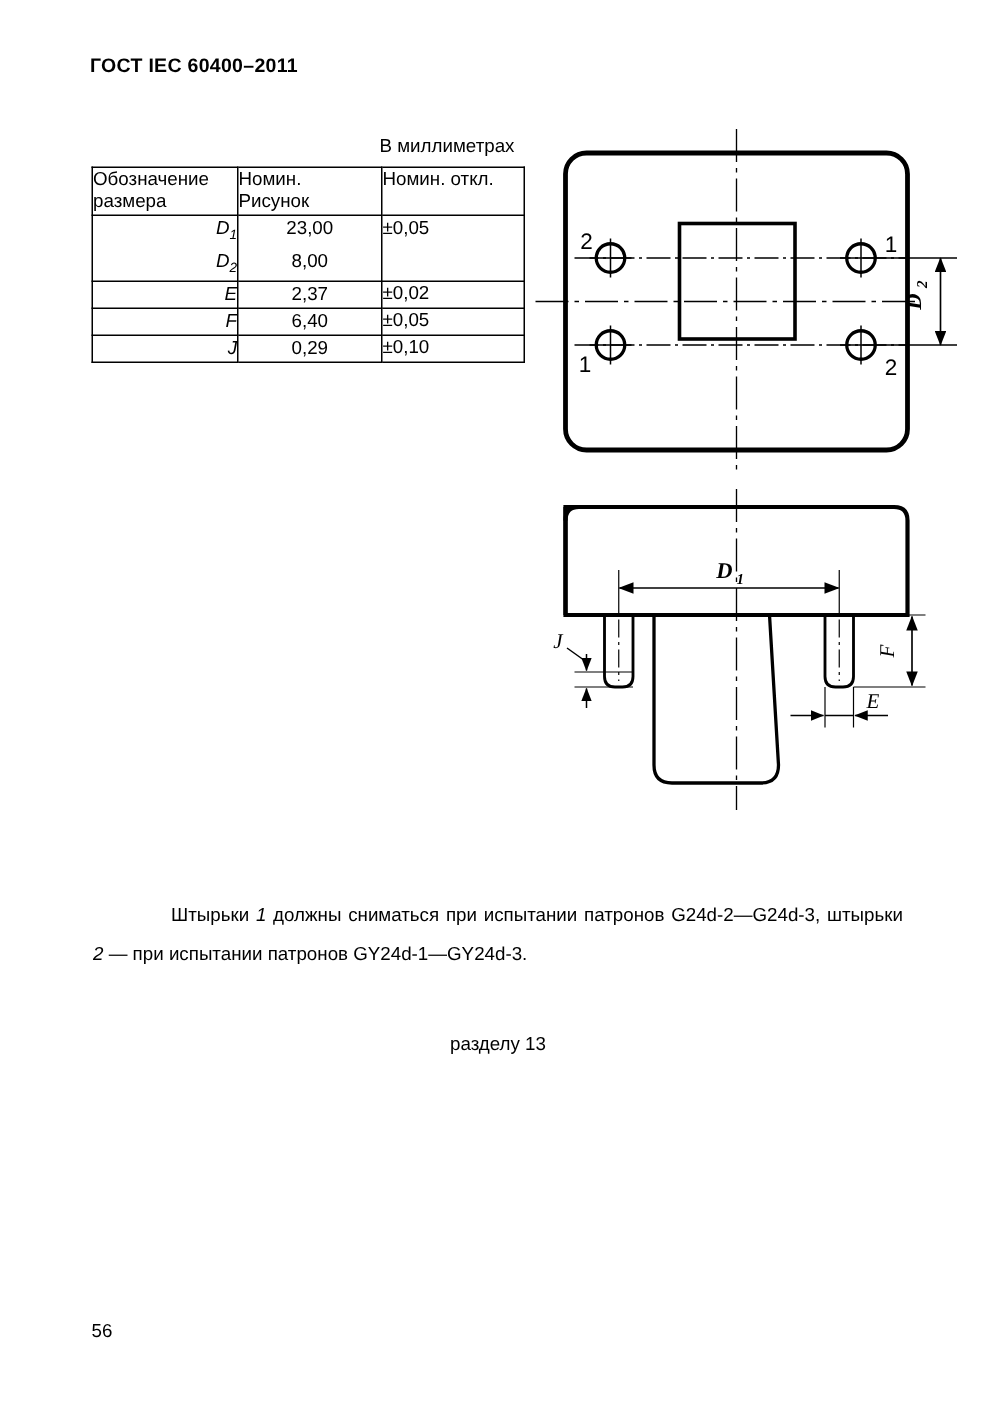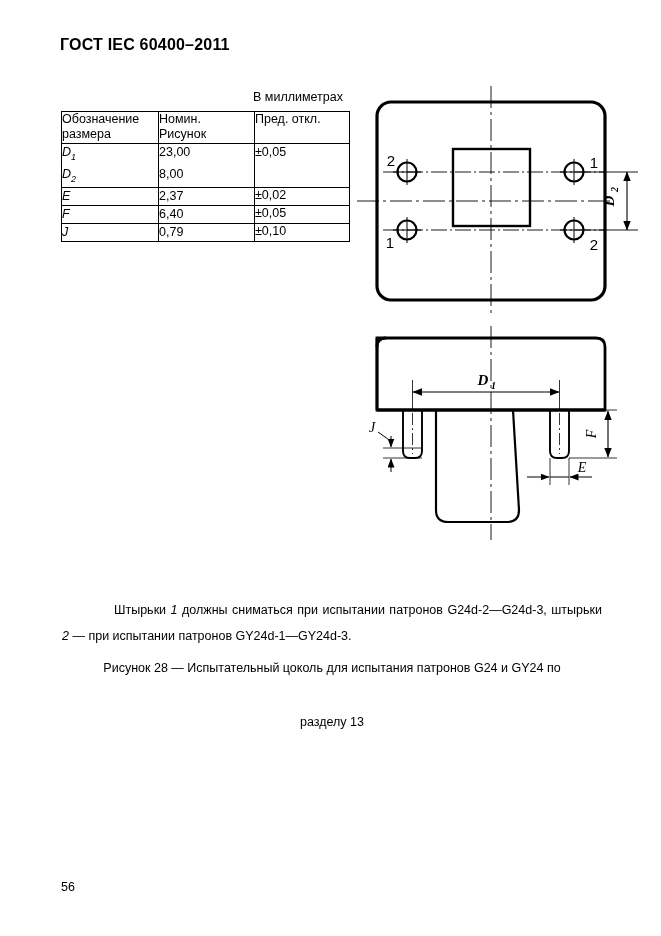--- a/index.html
+++ b/index.html
@@ -14,21 +14,21 @@
     font-family: "Liberation Sans", sans-serif;
     color: #000000;
     overflow: hidden;
   }
 
   
   .doc-header {
     position: absolute;
     left: 60px;
     top: 36px;
-    font-size: 16px;
+    font-size: 13px;
     font-weight: bold;
     letter-spacing: 0.2px;
     white-space: nowrap;
   }
 
   
   .units-note {
     position: absolute;
     left: 253px;
     top: 90px;
@@ -59,28 +59,29 @@
   .col-c { width: 95px; }
 
   .hdr-cell {
     padding: 1px 3px 2px 3px;
     text-align: left;
     line-height: 15px;
     height: 31px;
     vertical-align: top;
   }
   .sym-cell {
-    text-align: left;
+    text-align: right;
     font-style: italic;
     height: 17px;
     line-height: 17px;
     padding: 0;
     margin-top: 11px;
   }
   .val-cell {
+    text-align: center;
     height: 17px;
     line-height: 17px;
     padding: 0;
   }
   .tol-cell {
     text-align: left;
     padding: 0;
   }
   .tol-merged {
     vertical-align: middle;
@@ -151,21 +152,21 @@
       <tr>
         <th class="hdr-cell">
           <span>Обозначение</span><br>
           <span>размера</span>
         </th>
         <th class="hdr-cell">
           <span>Номин.</span><br>
           <span>Рисунок</span>
         </th>
         <th class="hdr-cell">
-          <span>Пред. откл.</span>
+          <span>Номин. откл.</span>
         </th>
       </tr>
     </thead>
     <tbody>
       <tr>
         <td class="sym-cell nb-bottom"><span>D</span><span class="sub">1</span></td>
         <td class="val-cell nb-bottom">23,00</td>
         <td class="tol-cell tol-merged" rowspan="2">±0,05</td>
       </tr>
       <tr>
@@ -177,21 +178,21 @@
         <td class="val-cell">2,37</td>
         <td class="tol-cell">±0,02</td>
       </tr>
       <tr>
         <td class="sym-cell"><span>F</span></td>
         <td class="val-cell">6,40</td>
         <td class="tol-cell">±0,05</td>
       </tr>
       <tr>
         <td class="sym-cell"><span>J</span></td>
-        <td class="val-cell">0,79</td>
+        <td class="val-cell">0,29</td>
         <td class="tol-cell">±0,10</td>
       </tr>
     </tbody>
   </table>
 </div>
 
 <div class="drawing">
 <svg width="300" height="510" viewBox="0 0 300 510" xmlns="http://www.w3.org/2000/svg">
   <defs>
     <marker id="arrHeadR" markerWidth="9" markerHeight="7" refX="8.5" refY="3.5" orient="auto">
@@ -303,17 +304,16 @@
 <div class="para para-1">
   <span>Штырьки</span>
   <em class="it">1</em>
   <span>должны сниматься при испытании патронов G24d-2—G24d-3,</span>
   <span>штырьки</span>
   <em class="it">2</em>
   <span>— при испытании патронов GY24d-1—GY24d-3.</span>
 </div>
 
 <div class="caption">
-  <span class="cap-line1">Рисунок 28 — Испытательный цоколь для испытания патронов G24 и GY24 по</span>
   <span class="cap-line2">разделу 13</span>
 </div>
 
 <div class="page-number">56</div>
 
 </body></html>

